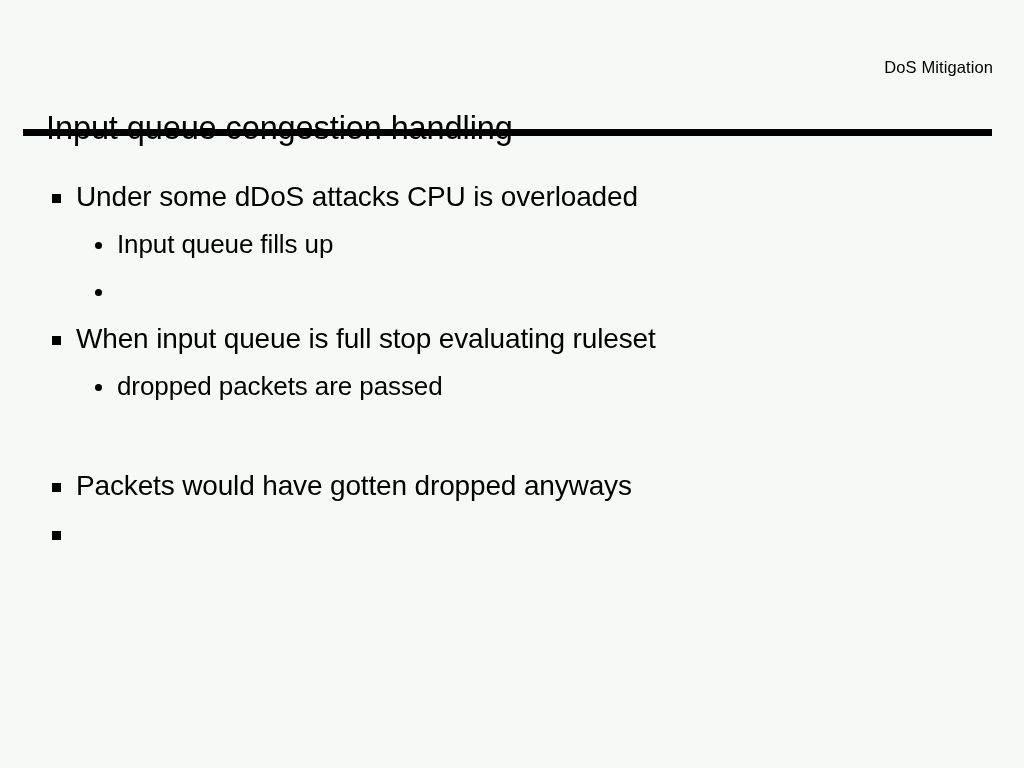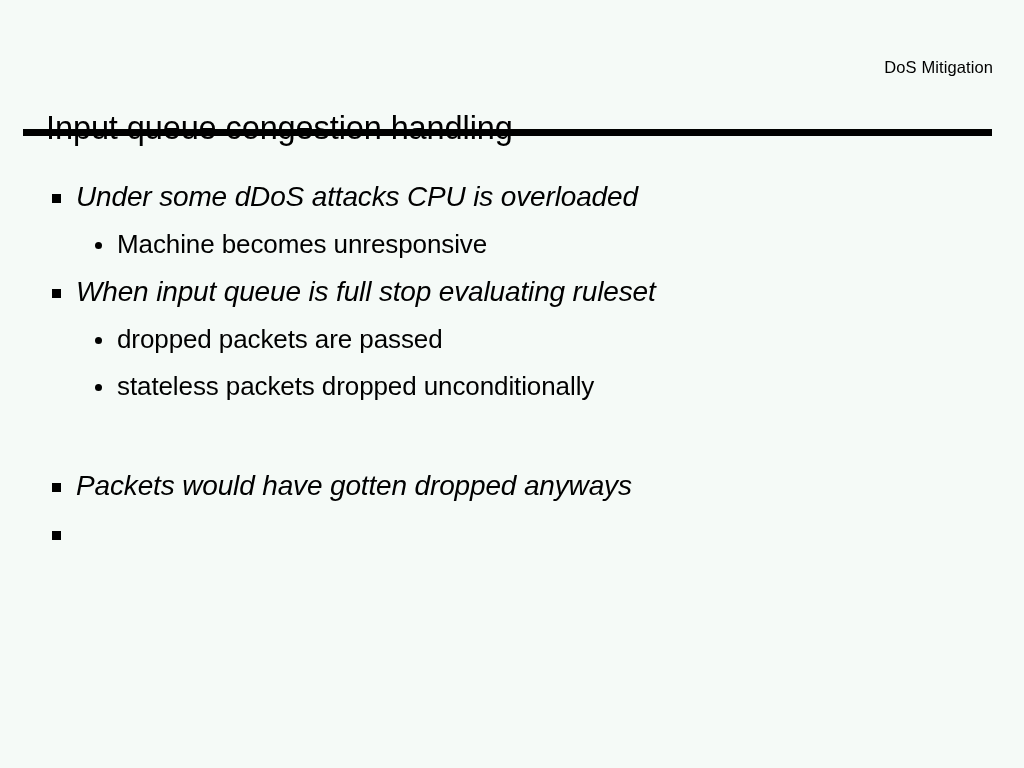--- a/index.html
+++ b/index.html
@@ -74,21 +74,20 @@
   }
 
   
   .lvl1 {
     padding-left: 76px;
     font-size: 28px;
     line-height: 48px;
     height: 48px;
     letter-spacing: -0.15px;
     white-space: nowrap;
-    font-style: italic;
   }
   .lvl1 .marker {
     position: absolute;
     left: 52px;
     top: 21px;
     width: 9px;
     height: 9px;
     background: #000000;
   }
 
@@ -131,40 +130,39 @@
 
   <div class="title-rule"></div>
 
   <div class="body">
 
     <div class="bullet-row lvl1">
       <span class="marker"></span>
       <span class="bullet-text">Under some dDoS attacks CPU is overloaded</span>
     </div>
 
+    <div class="bullet-row lvl2">
+      <span class="marker"></span>
+      <span class="bullet-text">Input queue fills up</span>
+    </div>
 
     <div class="bullet-row lvl2">
       <span class="marker"></span>
-      <span class="bullet-text">Machine becomes unresponsive</span>
     </div>
 
     <div class="bullet-row lvl1">
       <span class="marker"></span>
       <span class="bullet-text">When input queue is full stop evaluating ruleset</span>
     </div>
 
     <div class="bullet-row lvl2">
       <span class="marker"></span>
       <span class="bullet-text">dropped packets are passed</span>
     </div>
 
-    <div class="bullet-row lvl2">
-      <span class="marker"></span>
-      <span class="bullet-text">stateless packets dropped unconditionally</span>
-    </div>
 
     <div class="bullet-row spacer">
       <span class="bullet-text"></span>
     </div>
 
     <div class="bullet-row lvl1">
       <span class="marker"></span>
       <span class="bullet-text">Packets would have gotten dropped anyways</span>
     </div>
 

